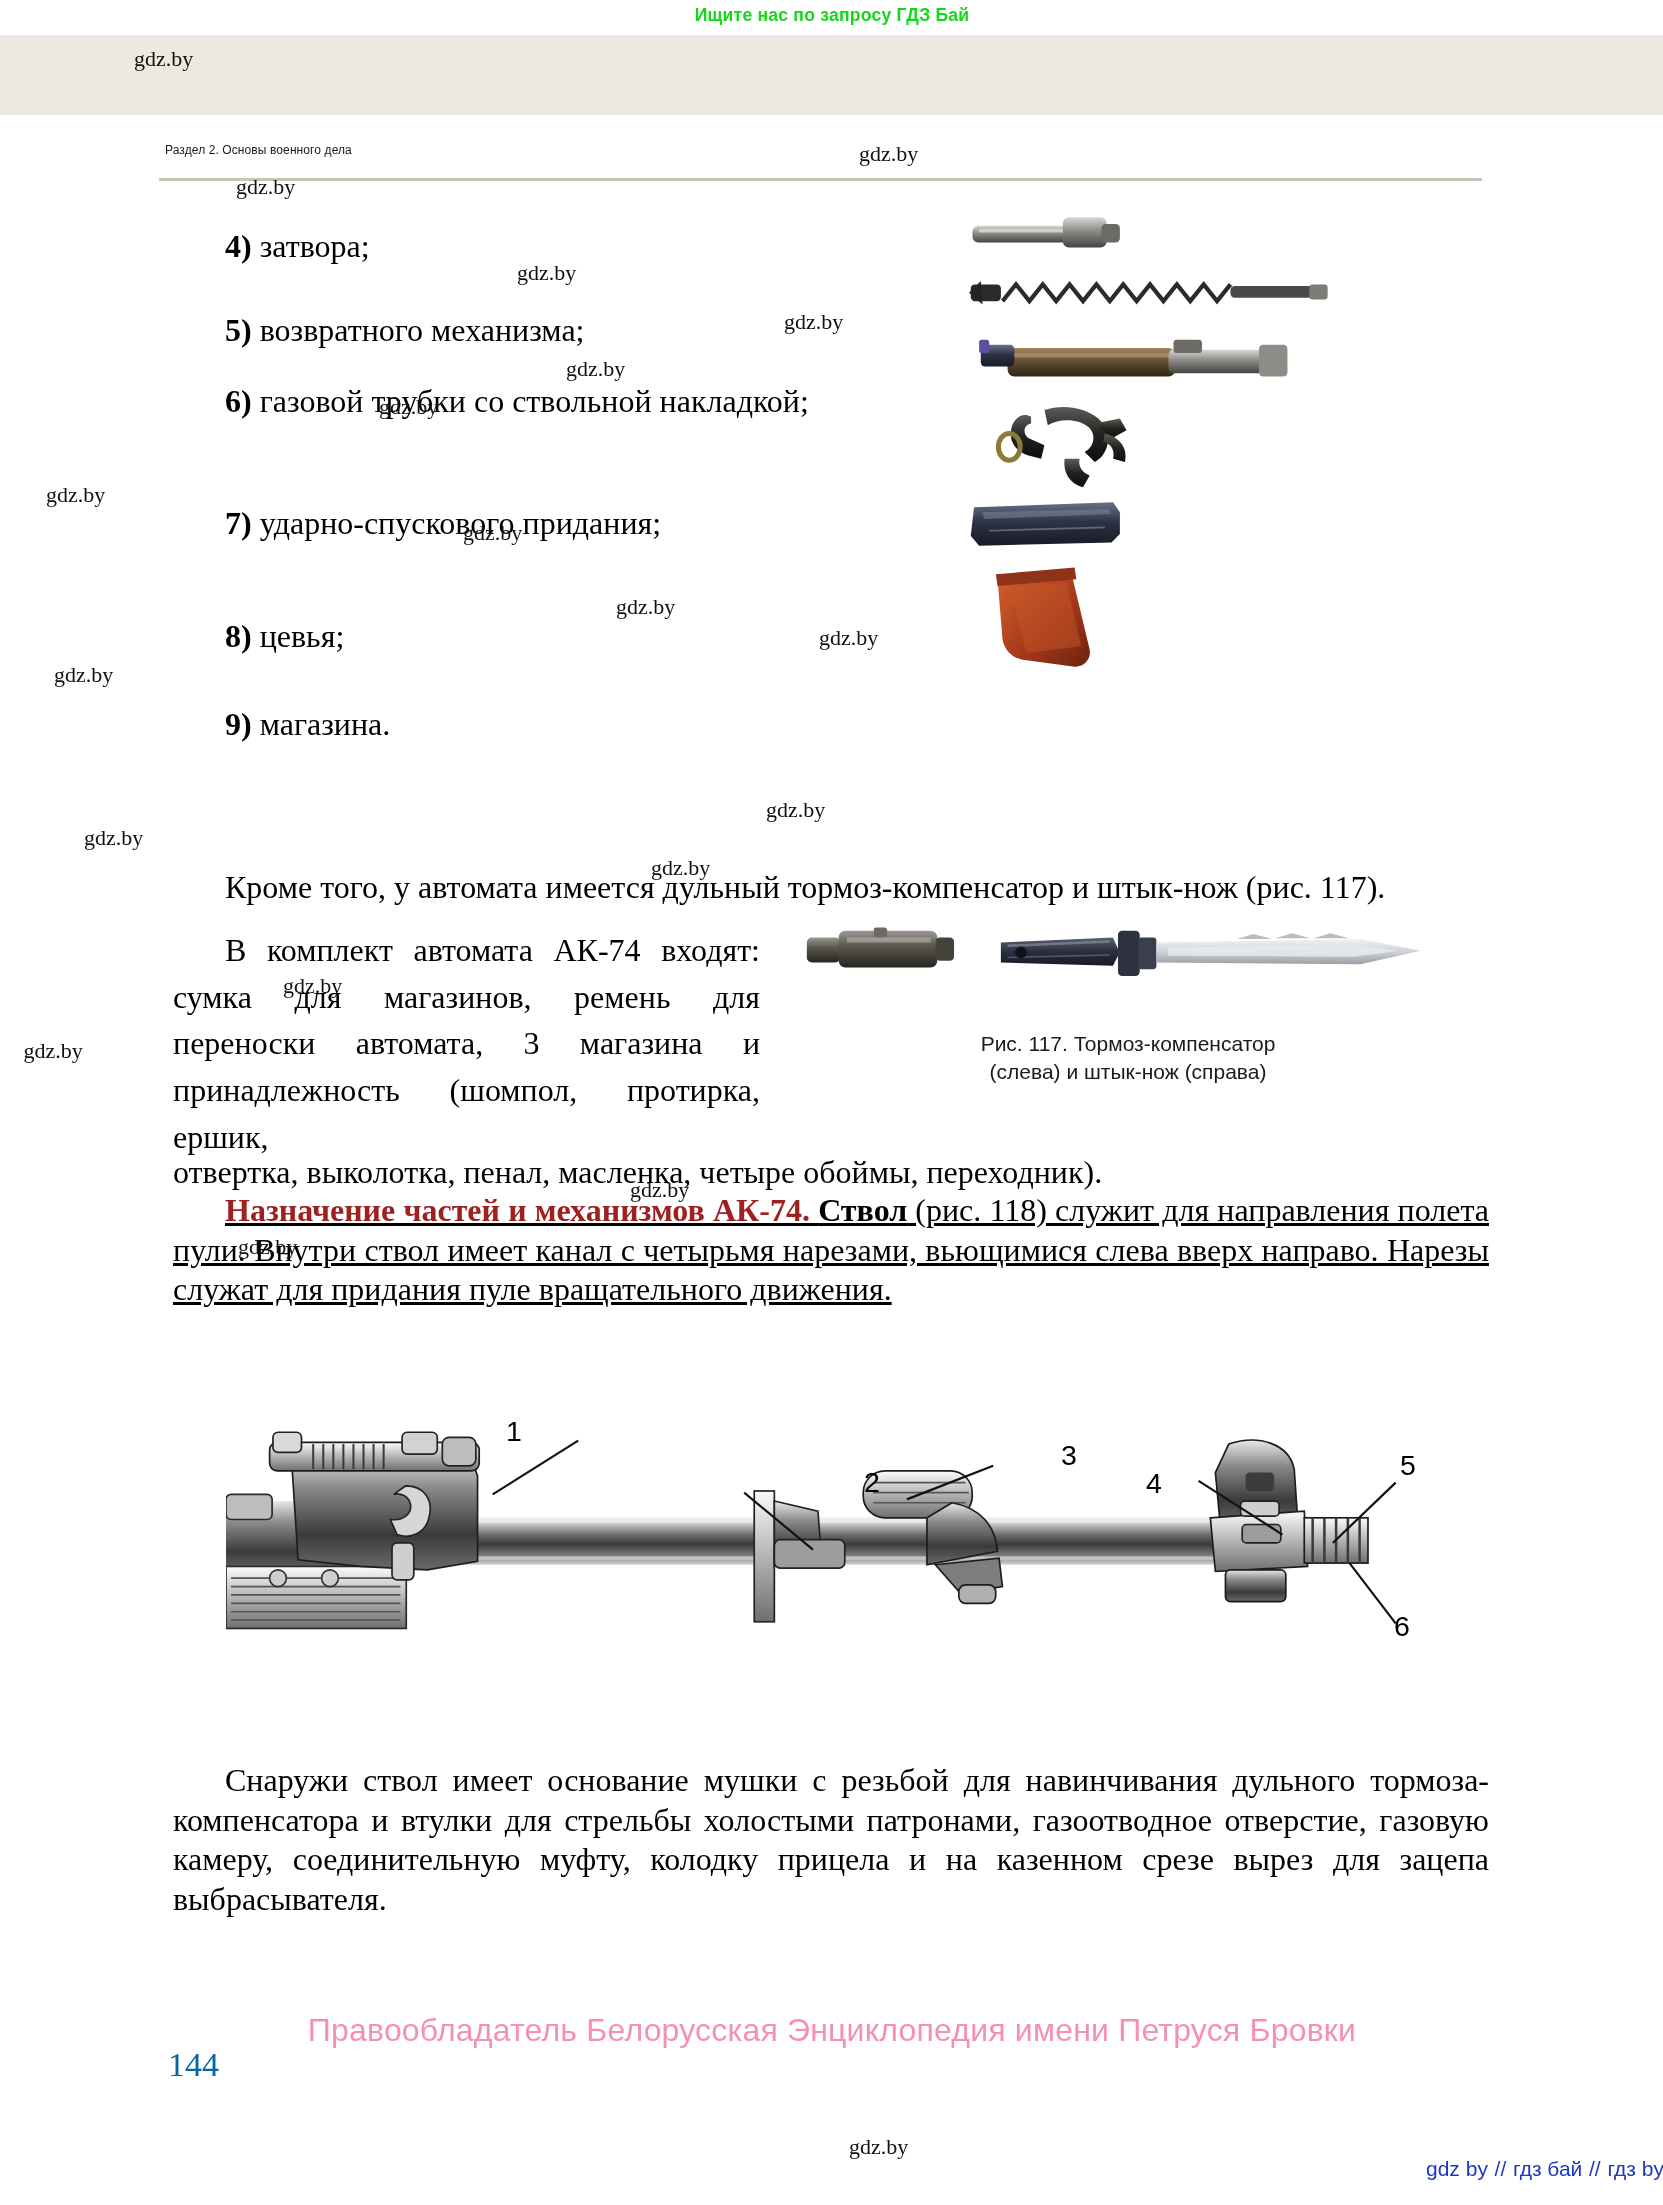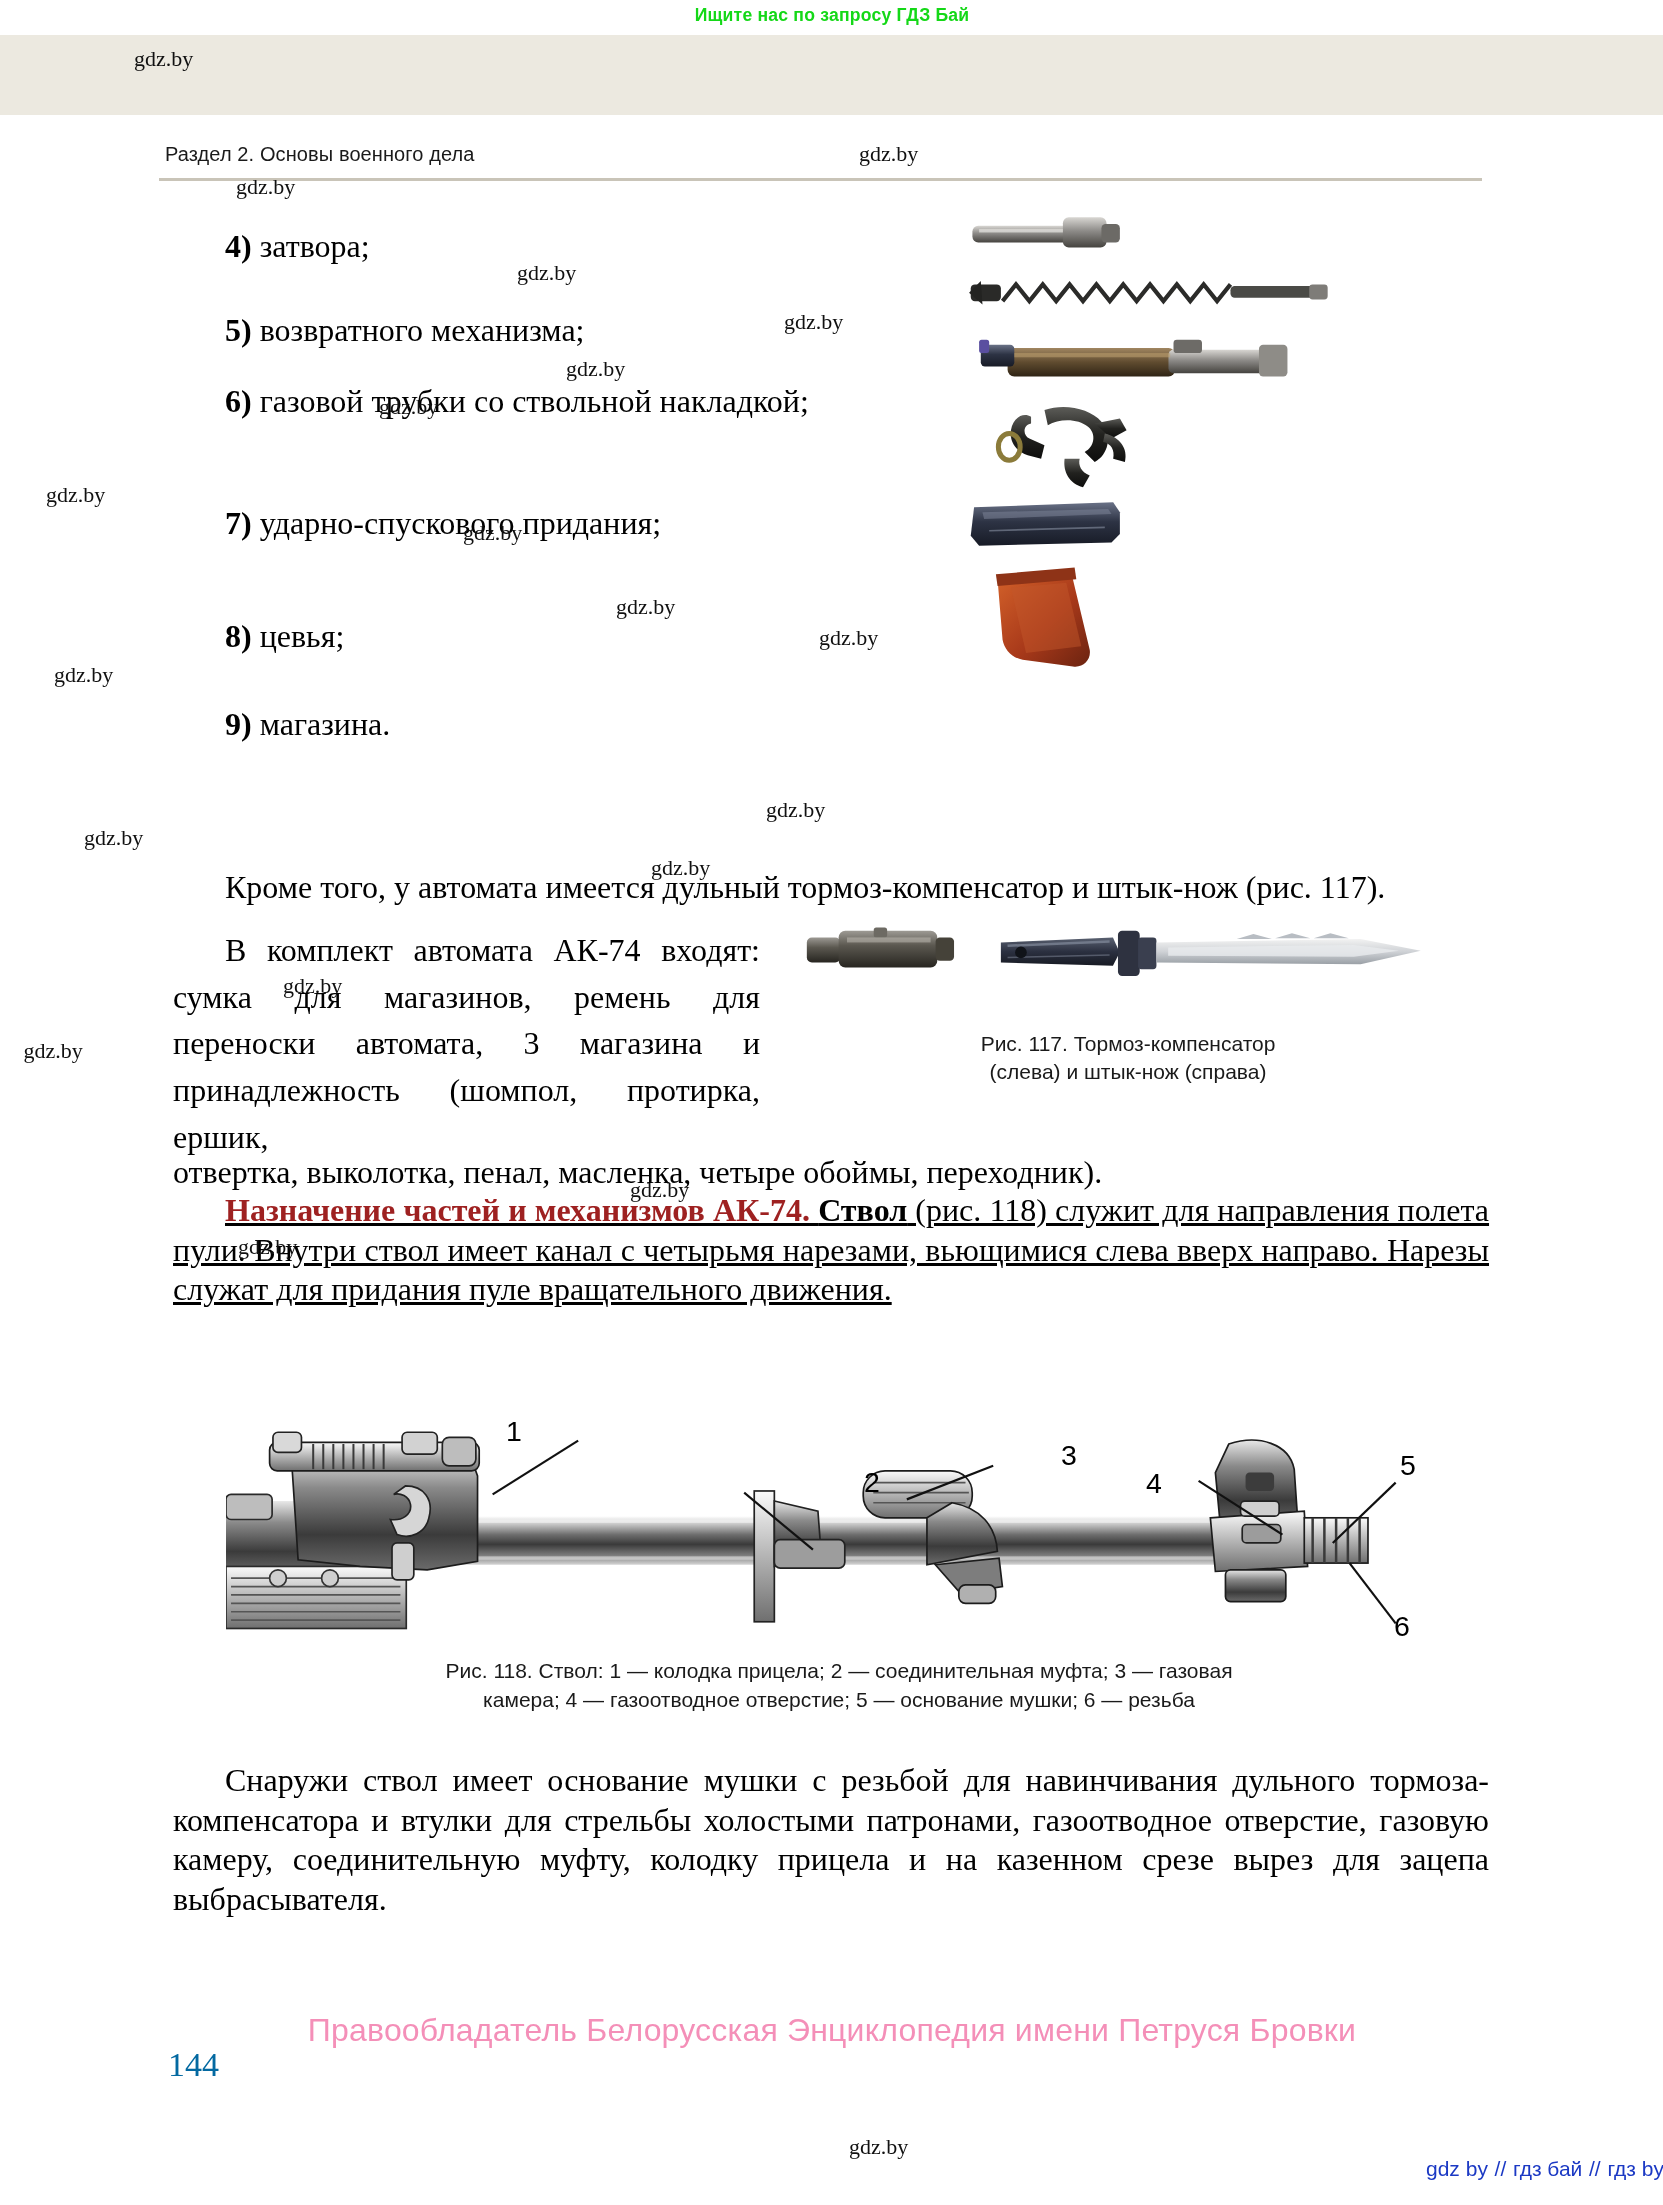--- a/index.html
+++ b/index.html
@@ -43,21 +43,21 @@
     height: 80px;
     background: #ece9e0;
   }
 
   
   .running-head {
     position: absolute;
     left: 165px;
     top: 143px;
     font-family: "Liberation Sans", sans-serif;
-    font-size: 20px;
+    font-size: 12px;
     color: #1a1a1a;
     letter-spacing: 0.1px;
     white-space: nowrap;
   }
   .head-rule {
     position: absolute;
     left: 159px;
     top: 178px;
     width: 1323px;
     height: 2.5px;
@@ -502,24 +502,20 @@
     </svg>
   </div>
 
   <div class="callout" style="left:506px; top:1415px;">1</div>
   <div class="callout" style="left:864px; top:1466px;">2</div>
   <div class="callout" style="left:1061px; top:1439px;">3</div>
   <div class="callout" style="left:1146px; top:1467px;">4</div>
   <div class="callout" style="left:1400px; top:1449px;">5</div>
   <div class="callout" style="left:1394px; top:1610px;">6</div>
 
-  <div class="fig118-caption">
-    <div>Рис. 118. Ствол: 1 — колодка прицела; 2 — соединительная муфта; 3 — газовая</div>
-    <div>камера; 4 — газоотводное отверстие; 5 — основание мушки; 6 — резьба</div>
-  </div>
 
   <div class="para p-snaruzhi">Снаружи ствол имеет основание мушки с резьбой для навинчивания дульного тормоза-компенсатора и втулки для стрельбы холостыми патронами, газоотводное отверстие, газовую камеру, соединительную муфту, колодку прицела и на казенном срезе вырез для зацепа выбрасывателя.</div>
 
   <div class="pink-banner">Правообладатель Белорусская Энциклопедия имени Петруся Бровки</div>
 
   <div class="page-number">144</div>
 
   <div class="footer-links">
     <span>gdz by</span><span class="footer-sep">//</span><span>гдз бай</span><span class="footer-sep">//</span><span>гдз by</span>
   </div>

